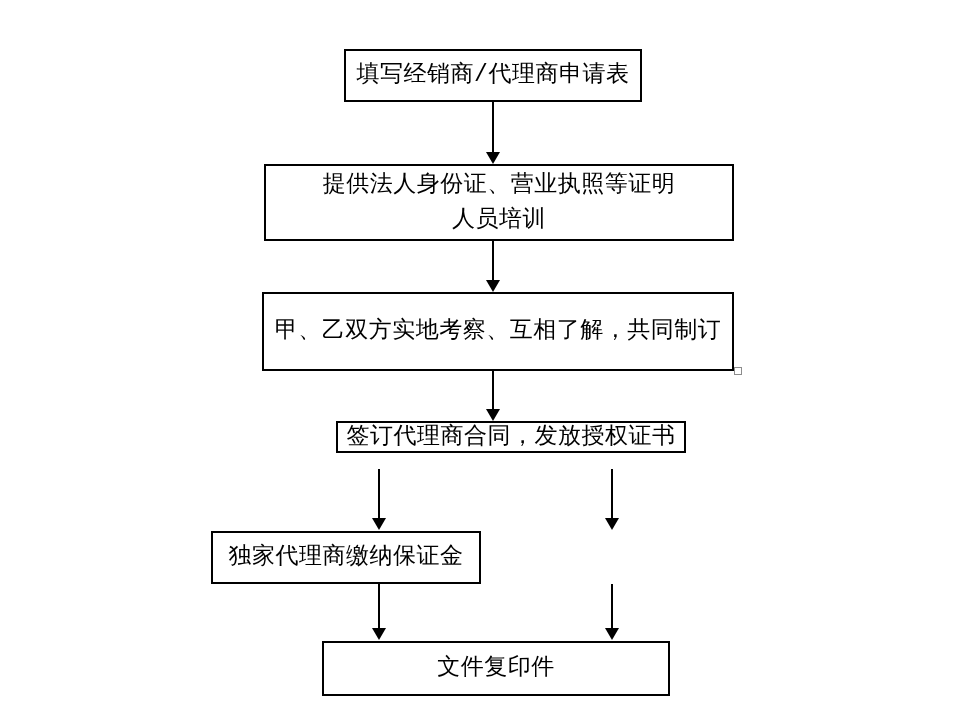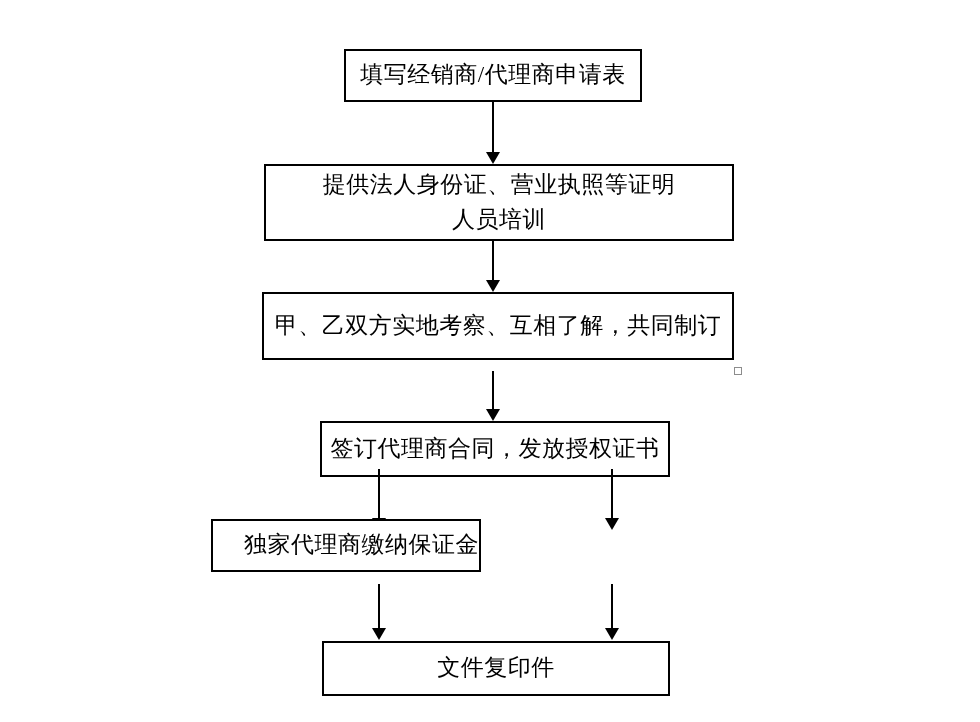--- a/index.html
+++ b/index.html
@@ -23,30 +23,31 @@
     display: flex;
     flex-direction: column;
     align-items: center;
     justify-content: center;
     text-align: center;
     color: #000000;
     font-size: 23px;
     line-height: 1.52;
     letter-spacing: 0.5px;
     white-space: nowrap;
+    font-family: Liberation Mono, monospace;
   }
   .node .line {
     display: block;
   }
   
   #node-application-form { left: 344px; top: 49px;  width: 298px; height: 53px; }
   #node-documents        { left: 264px; top: 164px; width: 470px; height: 77px; text-align: center; }
-  #node-survey-plan      { left: 262px; top: 292px; width: 472px; height: 68px; }
-  #node-contract         { left: 320px; top: 421px; width: 350px; height: 56px; }
-  #node-deposit          { left: 211px; top: 519px; width: 270px; height: 53px; align-items: flex-end; }
+  #node-survey-plan      { left: 262px; top: 292px; width: 472px; height: 79px; }
+  #node-contract         { left: 336px; top: 421px; width: 350px; height: 32px; }
+  #node-deposit          { left: 211px; top: 531px; width: 270px; height: 53px; }
   #node-first-order      { left: 511px; top: 531px; width: 270px; height: 53px; }
   #node-training         { left: 322px; top: 641px; width: 348px; height: 55px; }
 
   
   .arrow { position: absolute; }
   .arrow .stem {
     position: absolute;
     left: 0;
     top: 0;
     width: 2px;

